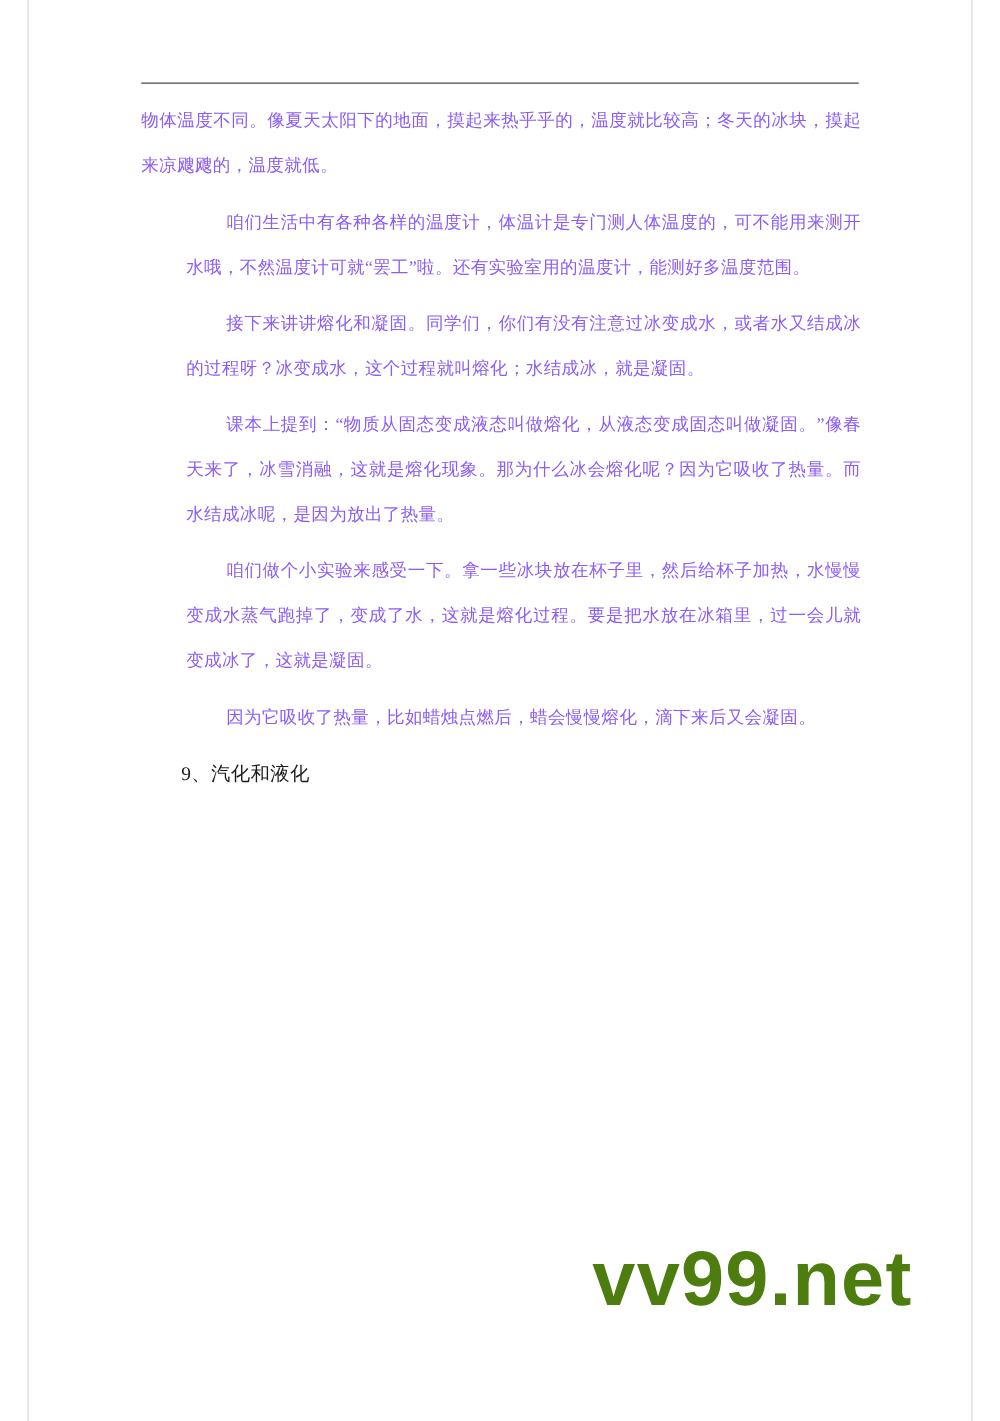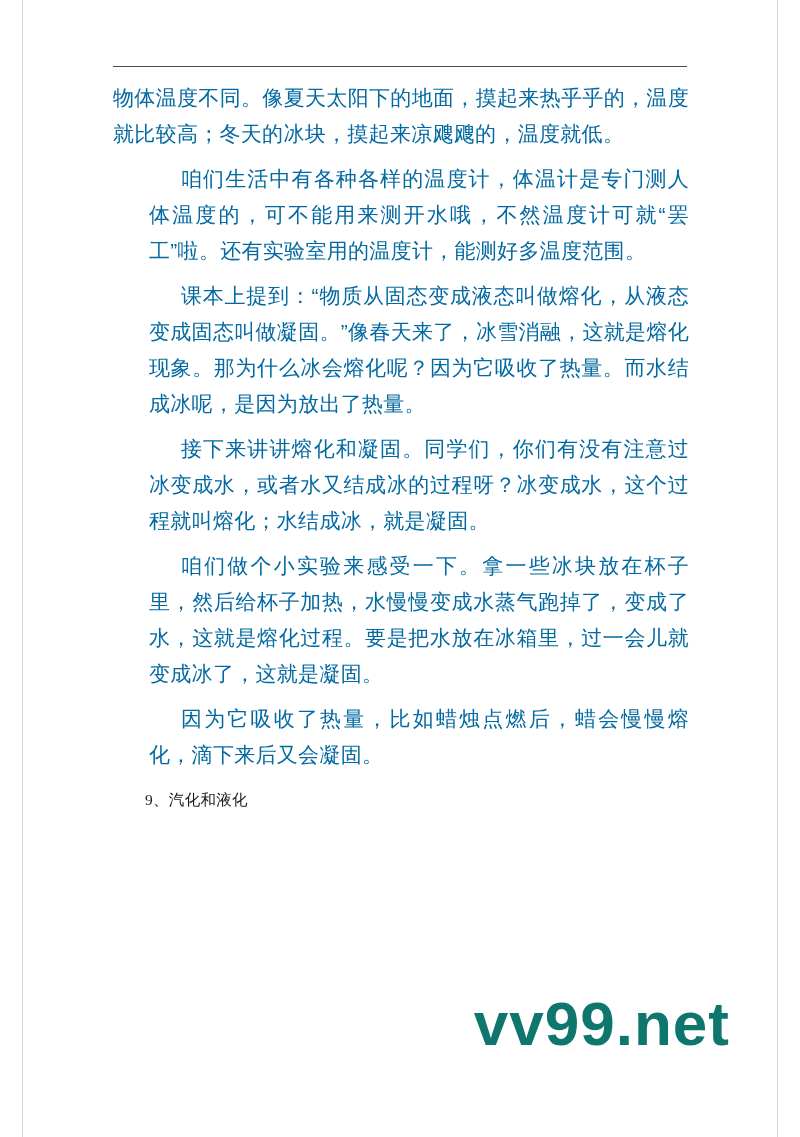--- a/index.html
+++ b/index.html
@@ -56,27 +56,27 @@
 
   .content {
     position: absolute;
     left: 113px;
     top: 80px;
     width: 576px;
   }
 
   p.para {
     margin: 0 0 9px 0;
-    font-size: 21px;
+    font-size: 14px;
     line-height: 36px;
-    color: #0369a1;
+    color: #8b5cf6;
     text-align: justify;
     text-justify: inter-ideograph;
     letter-spacing: 0.3px;
-    font-family: Liberation Sans, sans-serif;
+    font-family: Liberation Serif, serif;
   }
   p.indent {
     text-indent: 32px;
     margin-left: 36px;
   }
   p.heading {
     text-indent: 32px;
     margin: 0 0 9px 0;
     font-size: 15.5px;
     line-height: 36px;
@@ -84,21 +84,21 @@
     letter-spacing: 0.3px;
   }
 
   
   .watermark {
     position: absolute;
     right: 70px;
     bottom: 78px;
     font-size: 62px;
     font-weight: bold;
-    color: #0f766e;
+    color: #4d7c0f;
     letter-spacing: 1px;
     font-family: "Liberation Sans", sans-serif;
     user-select: none;
     white-space: nowrap;
   }
 </style>
 </head>
 <body>
 
 <div class="page">
@@ -107,23 +107,23 @@
   <div class="page-edge-right"></div>
   <div class="header-rule"></div>
 
   <div class="content">
 
     <p class="para">物体温度不同。像夏天太阳下的地面，摸起来热乎乎的，温度就比较高；冬天的冰块，摸起来凉飕飕的，温度就低。</p>
 
     <p class="para indent">咱们生活中有各种各样的温度计，体温计是专门测人体温度的，可不能用来测开水哦，不然温度计可就“罢工”啦。还有实验室用的温度计，能测好多温度范围。</p>
 
 
+    <p class="para indent">接下来讲讲熔化和凝固。同学们，你们有没有注意过冰变成水，或者水又结成冰的过程呀？冰变成水，这个过程就叫熔化；水结成冰，就是凝固。</p>
+
     <p class="para indent">课本上提到：“物质从固态变成液态叫做熔化，从液态变成固态叫做凝固。”像春天来了，冰雪消融，这就是熔化现象。那为什么冰会熔化呢？因为它吸收了热量。而水结成冰呢，是因为放出了热量。</p>
-
-    <p class="para indent">接下来讲讲熔化和凝固。同学们，你们有没有注意过冰变成水，或者水又结成冰的过程呀？冰变成水，这个过程就叫熔化；水结成冰，就是凝固。</p>
 
     <p class="para indent">咱们做个小实验来感受一下。拿一些冰块放在杯子里，然后给杯子加热，水慢慢变成水蒸气跑掉了，变成了水，这就是熔化过程。要是把水放在冰箱里，过一会儿就变成冰了，这就是凝固。</p>
 
     <p class="para indent">因为它吸收了热量，比如蜡烛点燃后，蜡会慢慢熔化，滴下来后又会凝固。</p>
 
     <p class="heading">9、汽化和液化</p>
 
 
 
   </div>

